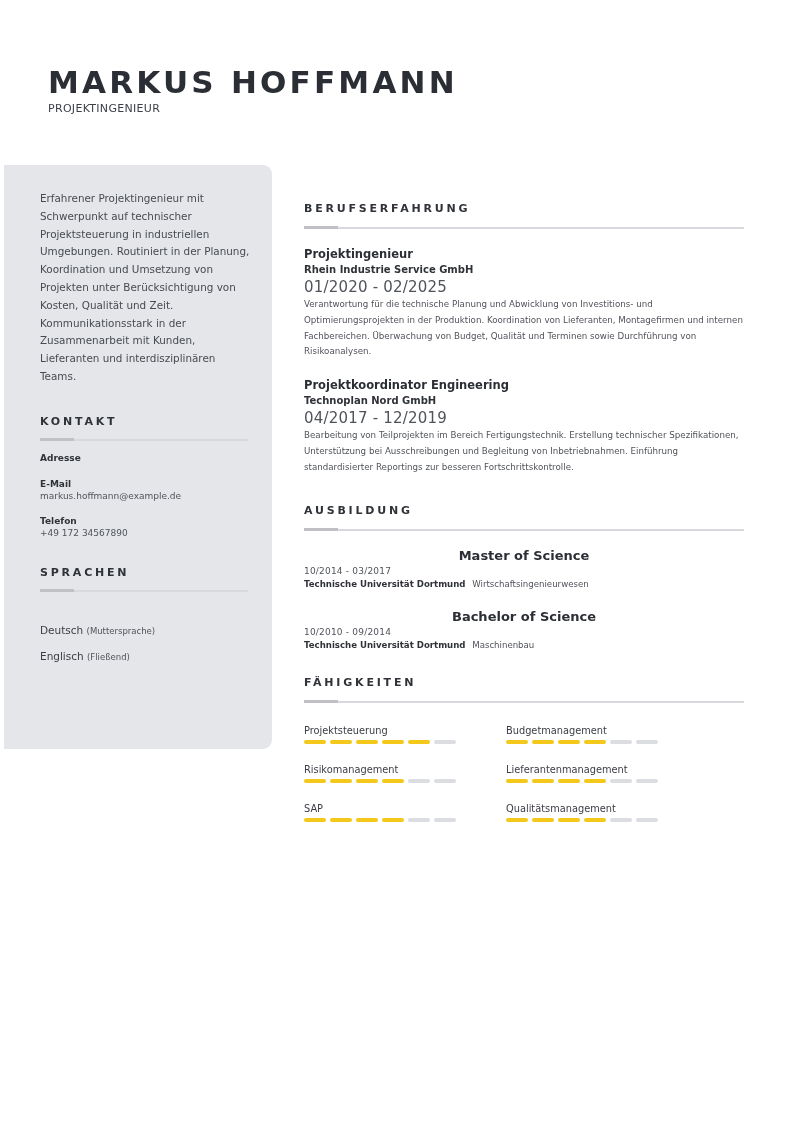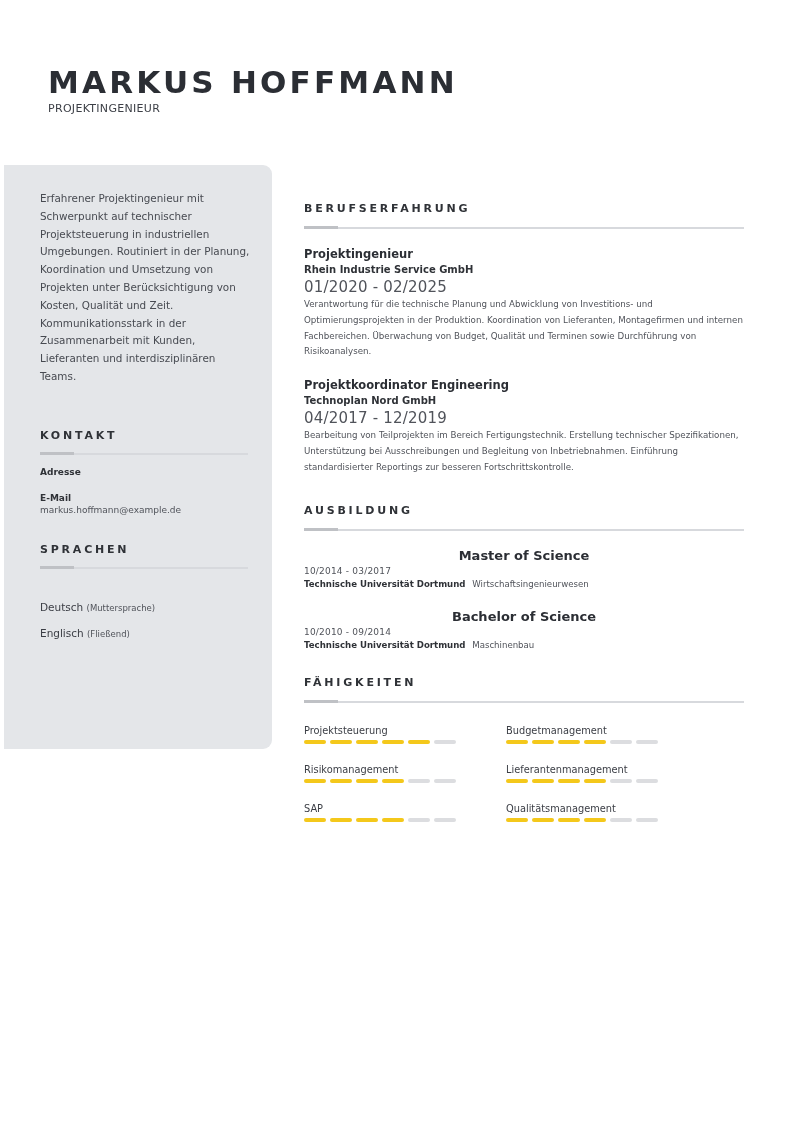--- a/index.html
+++ b/index.html
@@ -6,21 +6,21 @@
     html, body { width: 804px; height: 1137px; background: #ffffff; overflow: hidden; }
     body { font-family: "DejaVu Sans", sans-serif; color: #33363d; position: relative; }
 
     .header { position: absolute; left: 48px; top: 64px; }
     .name { font-family: "DejaVu Sans", sans-serif; font-weight: bold; font-size: 31px; letter-spacing: 3.2px; color: #2b2e34; line-height: 36px; }
     .job-title { font-size: 11px; letter-spacing: 0.3px; color: #3c3f46; margin-top: 2px; }
 
     .sidebar { position: absolute; left: 4px; top: 165px; width: 268px; height: 584px; background: #e4e6e9; border-radius: 0 9px 9px 0; padding: 25px 24px 0 36px; }
     .summary { font-size: 10.4px; line-height: 17.8px; color: #474a51; width: 214px; }
 
-    .side-heading { font-size: 11px; font-weight: bold; letter-spacing: 2.8px; color: #2f3237; margin-top: 43px; }
+    .side-heading { font-size: 11px; font-weight: bold; letter-spacing: 2.8px; color: #2f3237; margin-top: 29px; }
     .rule { position: relative; height: 2px; margin-top: 11px; width: 208px; background: #d7d9dd; }
     .rule .accent { position: absolute; left: 0; top: -1px; height: 3px; width: 34px; background: #bfc1c5; }
 
     .contact-label { font-size: 9px; font-weight: bold; color: #2f3237; margin-top: 12px; }
     .contact-value { font-size: 9px; line-height: 15px; color: #50535a; }
     .contact-block + .contact-block { margin-top: 10px; }
     .addr { margin-top: 5px; }
 
     .lang { font-size: 10.5px; color: #3a3d44; margin-top: 14px; }
     .lang:first-of-type { margin-top: 0; }
@@ -72,20 +72,24 @@
         <span class="accent"></span>
       </div>
 
     <div class="contact-block">
       <div class="contact-label">Adresse</div>
     </div>
     <div class="contact-block" style="margin-top:16px">
       <div class="contact-label">E-Mail</div>
       <div class="contact-value">markus.hoffmann@example.de</div>
     </div>
+    <div class="contact-block" style="margin-top:0">
+      <div class="contact-label">Telefon</div>
+      <div class="contact-value">+49 172 34567890</div>
+    </div>
   </div>
 
   <div>
     <div class="side-heading" style="margin-top:25px">SPRACHEN</div>
     <div class="rule">
         <span class="accent"></span>
       </div>
     <div class="langs">
       <div class="lang">
         <span>Deutsch</span>

